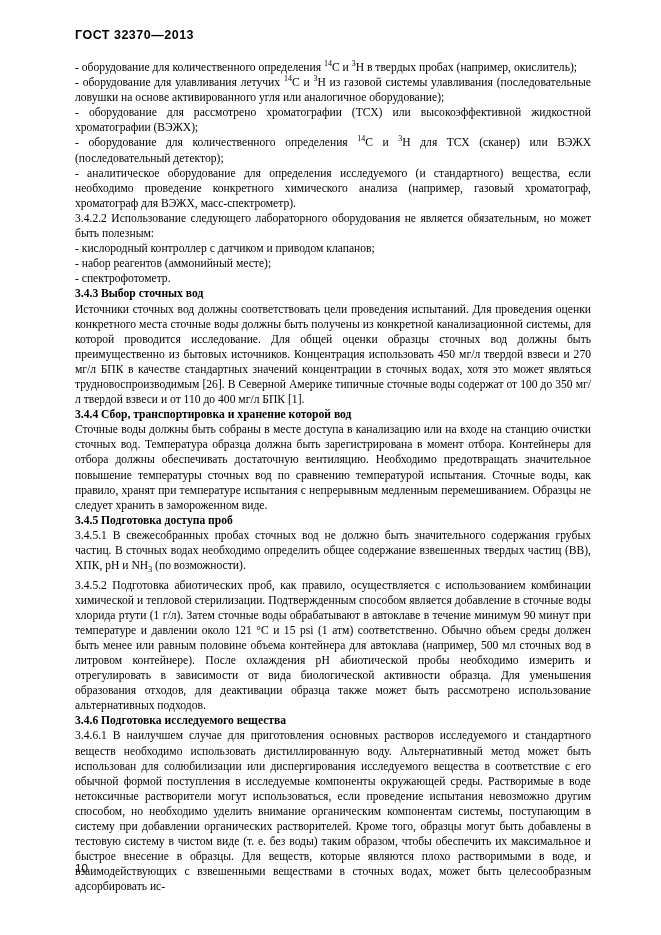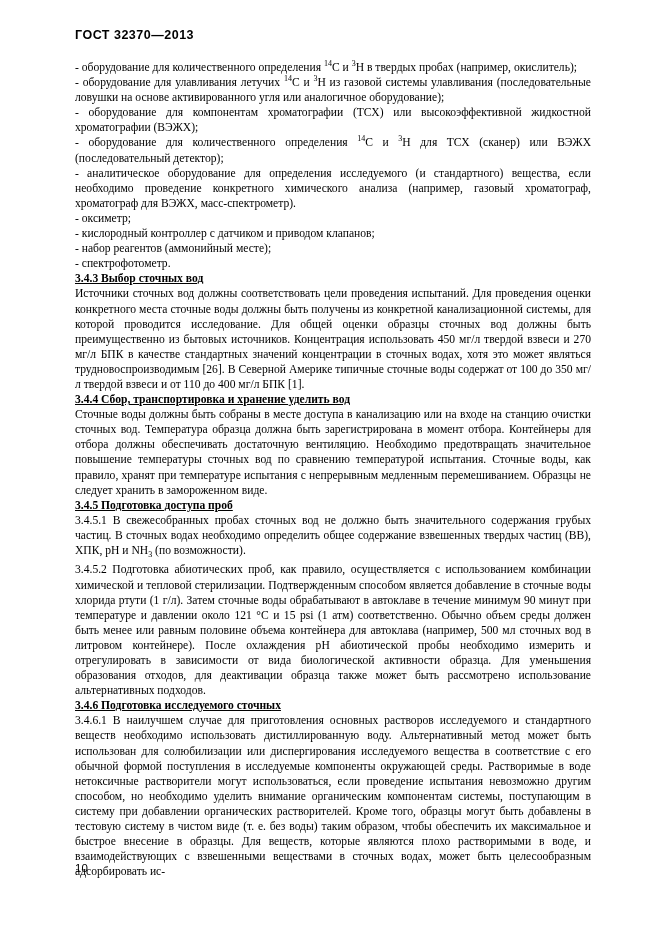--- a/index.html
+++ b/index.html
@@ -44,21 +44,20 @@
   .content p {
     margin: 0;
     text-indent: 0;
   }
   .para-ind {
     text-indent: 17px;
   }
   .bold-head {
     font-weight: bold;
     text-indent: 17px;
-    text-decoration: underline;
   }
   sup {
     font-size: 8px;
     vertical-align: super;
     line-height: 0;
   }
   .pagenum {
     position: absolute;
     left: 75px;
     top: 862px;
@@ -69,33 +68,33 @@
 </head>
 <body>
 
 <div class="page">
 
   <div class="header">ГОСТ 32370—2013</div>
 
   <div class="content" id="body-content">
       <p class="para-ind">- оборудование для количественного определения <sup>14</sup>С и <sup>3</sup>Н в твердых пробах (например, окислитель);</p>
       <p class="para-ind">- оборудование для улавливания летучих <sup>14</sup>С и <sup>3</sup>Н из газовой системы улавливания (последовательные ловушки на основе активированного угля или аналогичное оборудование);</p>
-      <p class="para-ind">- оборудование для компонентам хроматографии (ТСХ) или высокоэффективной жидкостной хроматографии (ВЭЖХ);</p>
+      <p class="para-ind">- оборудование для рассмотрено хроматографии (ТСХ) или высокоэффективной жидкостной хроматографии (ВЭЖХ);</p>
       <p class="para-ind">- оборудование для количественного определения <sup>14</sup>С и <sup>3</sup>Н для ТСХ (сканер) или ВЭЖХ (последовательный детектор);</p>
       <p class="para-ind">- аналитическое оборудование для определения исследуемого (и стандартного) вещества, если необходимо проведение конкретного химического анализа (например, газовый хроматограф, хроматограф для ВЭЖХ, масс-спектрометр).</p>
-      <p class="para-ind">- оксиметр;</p>
+      <p class="para-ind">3.4.2.2 Использование следующего лабораторного оборудования не является обязательным, но может быть полезным:</p>
       <p class="para-ind">- кислородный контроллер с датчиком и приводом клапанов;</p>
       <p class="para-ind">- набор реагентов (аммонийный месте);</p>
       <p class="para-ind">- спектрофотометр.</p>
       <p class="bold-head">3.4.3 Выбор сточных вод</p>
       <p class="para-ind">Источники сточных вод должны соответствовать цели проведения испытаний. Для проведения оценки конкретного места сточные воды должны быть получены из конкретной канализационной системы, для которой проводится исследование. Для общей оценки образцы сточных вод должны быть преимущественно из бытовых источников. Концентрация использовать 450 мг/л твердой взвеси и 270 мг/л БПК в качестве стандартных значений концентрации в сточных водах, хотя это может являться трудновоспроизводимым [26]. В Северной Америке типичные сточные воды содержат от 100 до 350 мг/л твердой взвеси и от 110 до 400 мг/л БПК [1].</p>
-      <p class="bold-head">3.4.4 Сбор, транспортировка и хранение уделить вод</p>
+      <p class="bold-head">3.4.4 Сбор, транспортировка и хранение которой вод</p>
       <p class="para-ind">Сточные воды должны быть собраны в месте доступа в канализацию или на входе на станцию очистки сточных вод. Температура образца должна быть зарегистрирована в момент отбора. Контейнеры для отбора должны обеспечивать достаточную вентиляцию. Необходимо предотвращать значительное повышение температуры сточных вод по сравнению температурой испытания. Сточные воды, как правило, хранят при температуре испытания с непрерывным медленным перемешиванием. Образцы не следует хранить в замороженном виде.</p>
       <p class="bold-head">3.4.5 Подготовка доступа проб</p>
       <p class="para-ind">3.4.5.1 В свежесобранных пробах сточных вод не должно быть значительного содержания грубых частиц. В сточных водах необходимо определить общее содержание взвешенных твердых частиц (ВВ), ХПК, рН и NH<sub style="font-size: 8px;">3</sub> (по возможности).</p>
       <p class="para-ind">3.4.5.2 Подготовка абиотических проб, как правило, осуществляется с использованием комбинации химической и тепловой стерилизации. Подтвержденным способом является добавление в сточные воды хлорида ртути (1 г/л). Затем сточные воды обрабатывают в автоклаве в течение минимум 90 минут при температуре и давлении около 121 °С и 15 psi (1 атм) соответственно. Обычно объем среды должен быть менее или равным половине объема контейнера для автоклава (например, 500 мл сточных вод в литровом контейнере). После охлаждения рН абиотической пробы необходимо измерить и отрегулировать в зависимости от вида биологической активности образца. Для уменьшения образования отходов, для деактивации образца также может быть рассмотрено использование альтернативных подходов.</p>
-      <p class="bold-head">3.4.6 Подготовка исследуемого сточных</p>
+      <p class="bold-head">3.4.6 Подготовка исследуемого вещества</p>
       <p class="para-ind">3.4.6.1 В наилучшем случае для приготовления основных растворов исследуемого и стандартного веществ необходимо использовать дистиллированную воду. Альтернативный метод может быть использован для солюбилизации или диспергирования исследуемого вещества в соответствие с его обычной формой поступления в исследуемые компоненты окружающей среды. Растворимые в воде нетоксичные растворители могут использоваться, если проведение испытания невозможно другим способом, но необходимо уделить внимание органическим компонентам системы, поступающим в систему при добавлении органических растворителей. Кроме того, образцы могут быть добавлены в тестовую систему в чистом виде (т. е. без воды) таким образом, чтобы обеспечить их максимальное и быстрое внесение в образцы. Для веществ, которые являются плохо растворимыми в воде, и взаимодействующих с взвешенными веществами в сточных водах, может быть целесообразным адсорбировать ис-</p>
     </div>
 
   <div class="pagenum">10</div>
 
 </div>
 
 </body></html>

